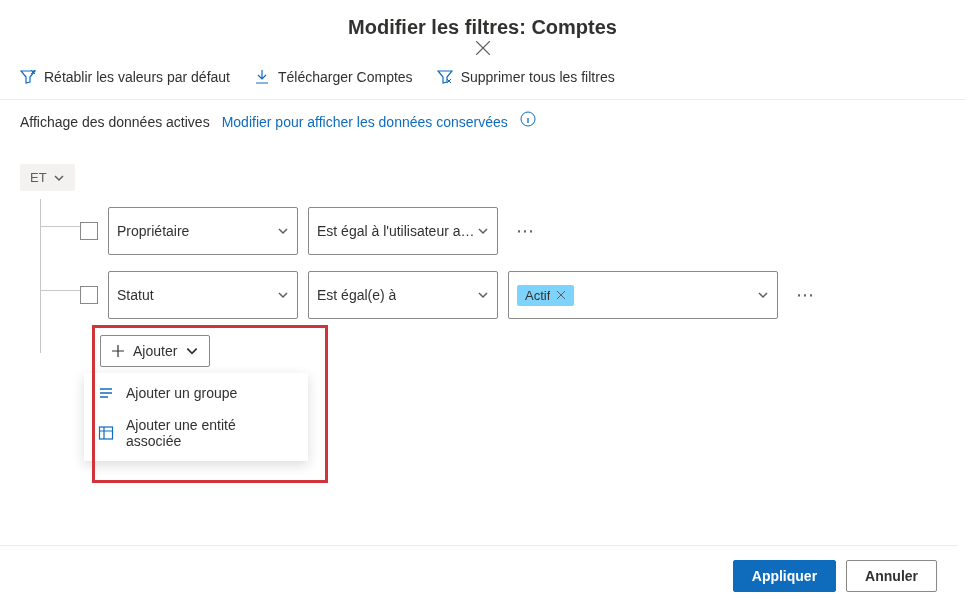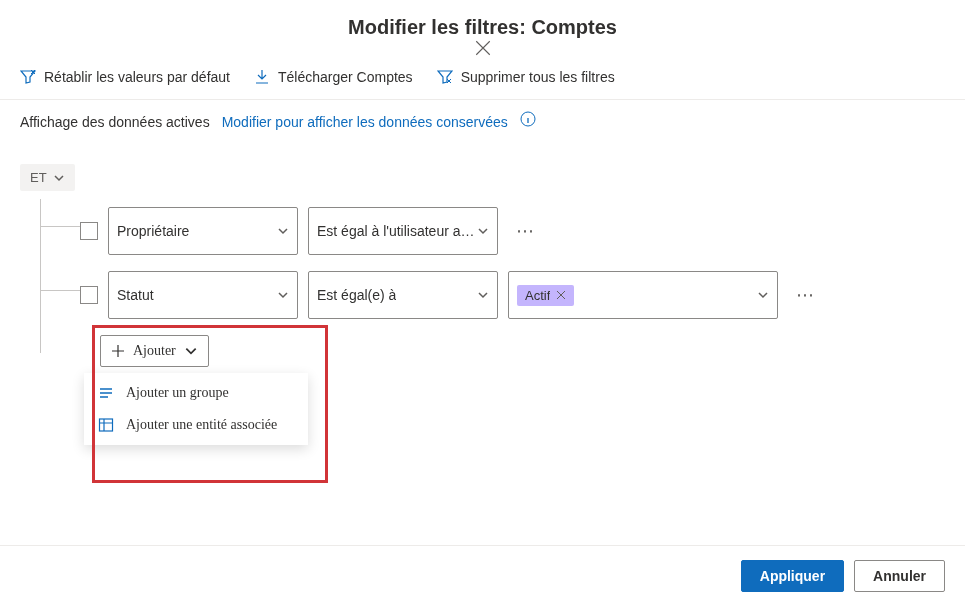--- a/index.html
+++ b/index.html
@@ -23,32 +23,32 @@
   .row { display:flex; align-items:center; gap:10px; padding:8px 0 8px 48px; position:relative; min-height:54px; }
   .row::before { content:""; position:absolute; left:8px; top:0; bottom:0; width:1px; background:#c8c6c4; }
   .row .elbow { position:absolute; left:8px; top:27px; width:40px; height:1px; background:#c8c6c4; }
   .chk { width:18px; height:18px; border:1px solid #8a8886; background:#fff; cursor:pointer; }
   .sel { height:48px; border:1px solid #8a8886; background:#fff; display:flex; align-items:center; justify-content:space-between; padding:0 8px; cursor:pointer; border-radius:2px; }
   .sel.field { width:190px; }
   .sel.op { width:190px; }
   .sel.val { width:270px; }
   .sel svg { width:12px; height:12px; color:#605e5c; flex-shrink:0; }
   .sel span { white-space:nowrap; overflow:hidden; text-overflow:ellipsis; }
-  .tag { display:inline-flex; align-items:center; gap:6px; background:#c4b5fd; padding:3px 8px; border-radius:2px; font-size:13px; }
+  .tag { display:inline-flex; align-items:center; gap:6px; background:#7dd3fc; padding:3px 8px; border-radius:2px; font-size:13px; }
   .tag svg { width:10px; height:10px; color:#605e5c; cursor:pointer; }
   .more { color:#605e5c; cursor:pointer; padding:0 4px; margin-left:4px; font-size:18px; letter-spacing:1px; line-height:1; }
   .addrow { position:relative; padding-left:48px; margin-top:8px; }
   .addrow::before { content:""; position:absolute; left:8px; top:-8px; height:26px; width:1px; background:#c8c6c4; }
   .highlight { position:absolute; border:3px solid #d13438; left:60px; top:-10px; width:236px; height:158px; pointer-events:none; }
   .addbtn { height:32px; border:1px solid #8a8886; background:#fff; display:inline-flex; align-items:center; gap:8px; padding:0 10px; cursor:pointer; border-radius:2px; margin-left:20px; }
   .addbtn svg { width:14px; height:14px; }
   .menu { margin-top:6px; margin-left:4px; width:224px; background:#fff; box-shadow:0 4px 12px rgba(0,0,0,.14); padding:4px 0; }
   .menu .mi { display:flex; align-items:center; gap:12px; padding:8px 14px; cursor:pointer; }
   .menu .mi svg { width:16px; height:16px; color:#0f6cbd; flex-shrink:0; }
-  .footer { position:absolute; left:0; right:0; bottom:0; border-top:1px solid #edebe9; padding:14px 20px; display:flex; justify-content:flex-end; gap:10px; }
+  .footer { position:absolute; left:0; right:8px; bottom:0; border-top:1px solid #edebe9; padding:14px 20px; display:flex; justify-content:flex-end; gap:10px; }
   .btn { height:32px; padding:0 18px; display:inline-flex; align-items:center; border-radius:2px; cursor:pointer; font-weight:600; }
   .btn.primary { background:#0f6cbd; color:#fff; border:1px solid #0f6cbd; }
   .btn.secondary { background:#fff; color:#323130; border:1px solid #8a8886; }
 </style>
 </head>
 <body>
 
 <div class="page">
   <div class="header">
     <div class="title">Modifier les filtres: Comptes</div>
@@ -145,21 +145,21 @@
                 <path d="M1 1L9 9M9 1L1 9"></path>
               </svg>
           </span>
           <svg viewBox="0 0 12 12" fill="none" stroke="currentColor" stroke-width="1.5">
               <path d="M2 4l4 4 4-4"></path>
             </svg>
         </div>
         <div class="more">⋯</div>
       </div>
 
-      <div class="addrow" style="position:relative;font-family:Liberation Serif, serif;">
+      <div class="addrow" style="position:relative;">
         <div class="highlight"></div>
 
         <div class="addbtn">
           <svg viewBox="0 0 14 14" fill="none" stroke="currentColor" stroke-width="1.2">
               <path d="M7 1v12M1 7h12"></path>
             </svg>
           <span>Ajouter</span>
           <svg viewBox="0 0 12 12" fill="none" stroke="currentColor" stroke-width="1.5">
               <path d="M2 4l4 4 4-4"></path>
             </svg>

